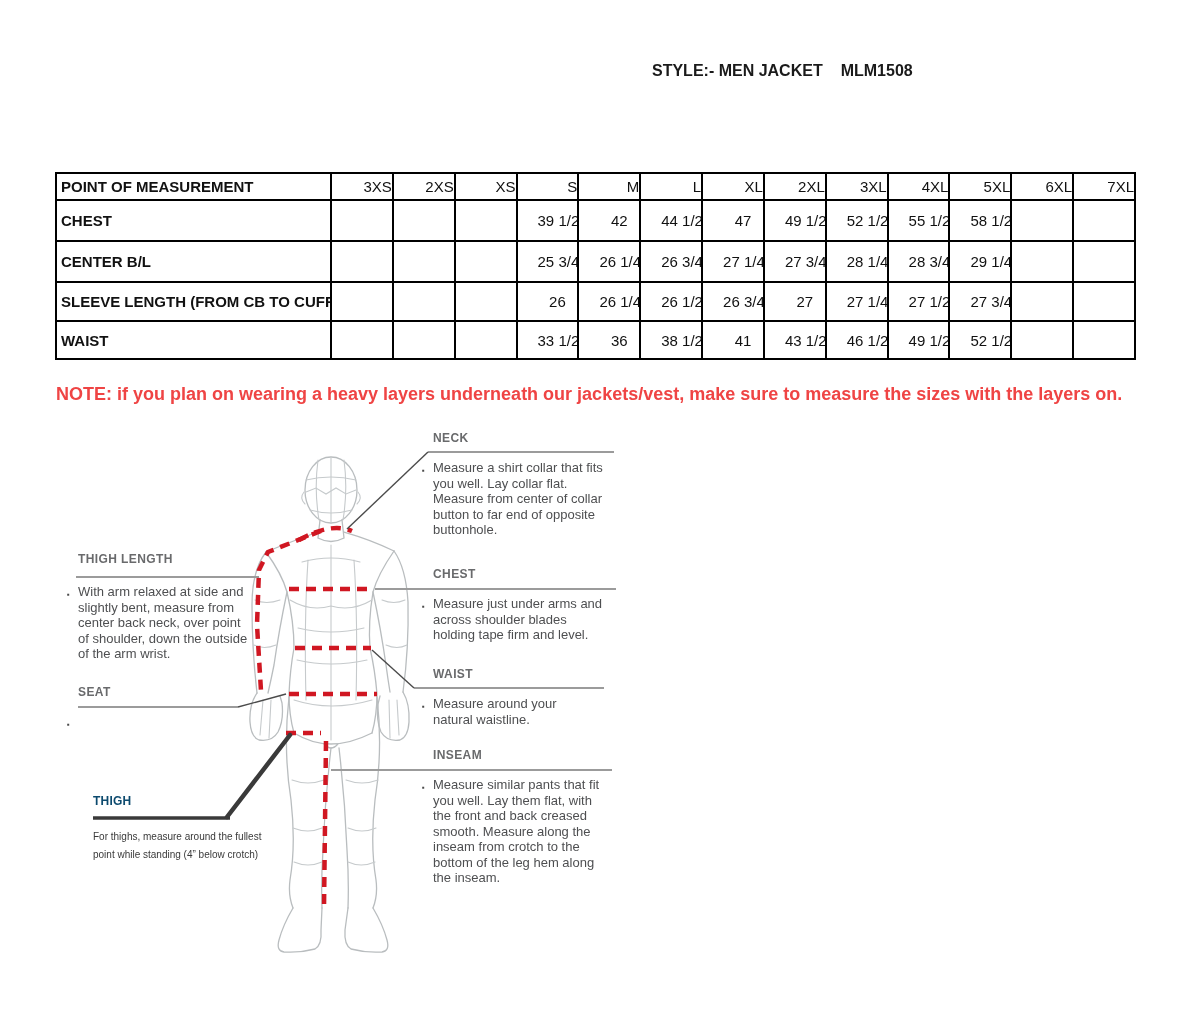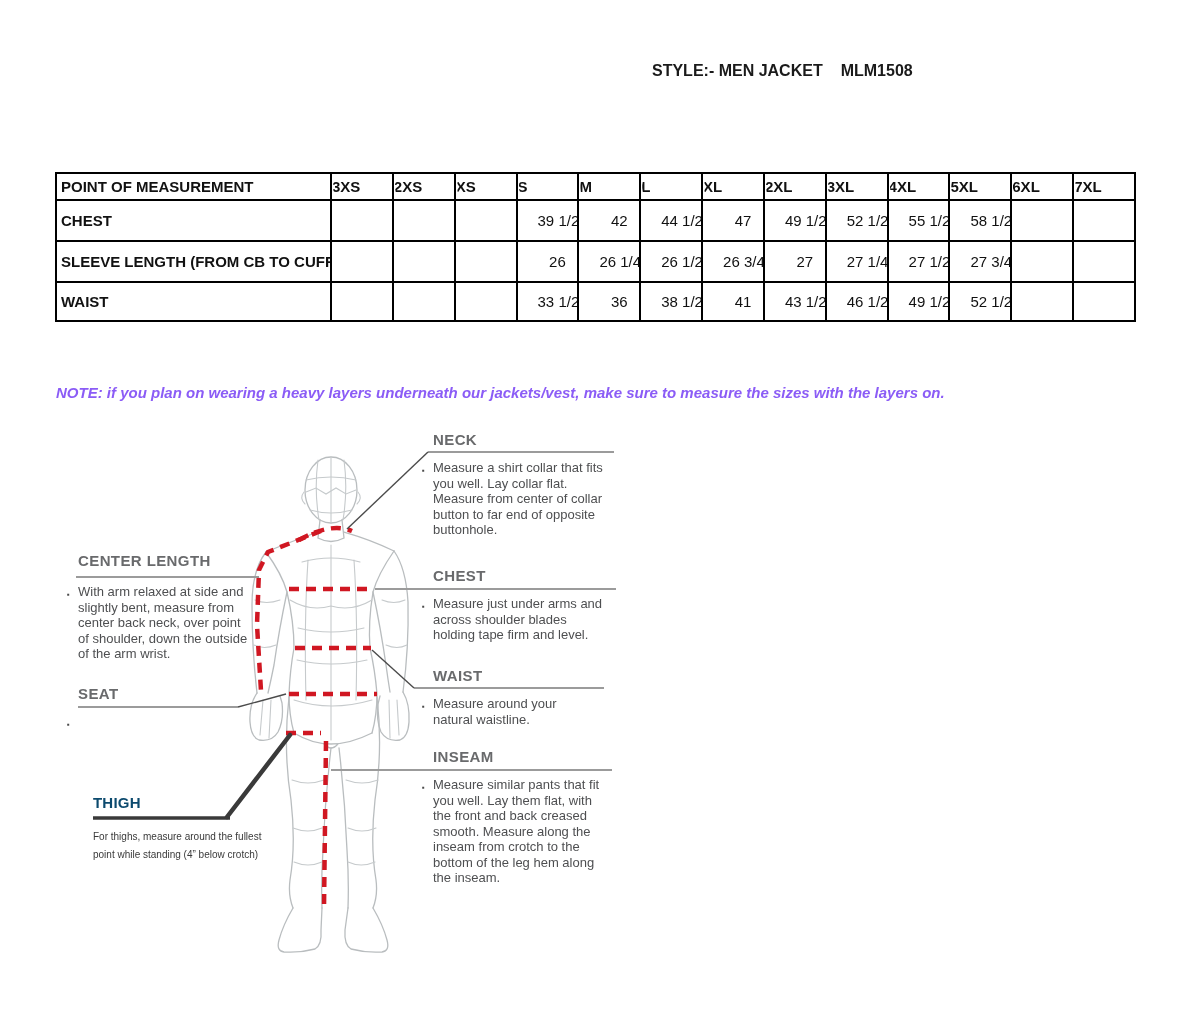--- a/index.html
+++ b/index.html
@@ -24,40 +24,40 @@
   .size-table{position:absolute;left:55px;top:172px;width:1081px;
     border-collapse:collapse;table-layout:fixed;}
   .size-table th,.size-table td{border:2px solid var(--border-black);
     font-size:15px;color:#111;vertical-align:middle;overflow:hidden;white-space:nowrap;}
   .size-table thead tr{height:27px;}
   .size-table tbody tr:nth-child(1){height:41px;}
   .size-table tbody tr:nth-child(2){height:41px;}
   .size-table tbody tr:nth-child(3){height:39px;}
   .size-table tbody tr:nth-child(4){height:38px;}
   .size-table th.lbl{text-align:left;padding-left:4px;font-weight:bold;}
-  .size-table th.sz{text-align:left;font-weight:bold;border-radius:12px;}
+  .size-table th.sz{text-align:right;font-weight:normal;}
   .size-table td{text-align:center;font-weight:normal;padding-left:20px;}
 
   
   .note-line{position:absolute;left:56px;top:384px;width:1090px;
-    font-size:15px;font-weight:bold;color:#8b5cf6;font-style:italic;}
+    font-size:18px;font-weight:bold;color:#ef4444;}
 
   
   .diagram-svg{position:absolute;left:0;top:0;width:1200px;height:1025px;pointer-events:none;}
   .fig{stroke:var(--figure-gray);stroke-width:1.3;fill:none;stroke-linecap:round;stroke-linejoin:round;}
   .fig-light{stroke:#c6cacc;stroke-width:1.1;fill:none;stroke-linecap:round;}
   .red-dash{stroke:var(--accent-red);stroke-width:4.5;stroke-dasharray:10 7;fill:none;stroke-linecap:butt;}
   .rule{stroke:var(--line-gray);stroke-width:2.2;fill:none;}
   .leader{stroke:#4b4b4b;stroke-width:1.4;fill:none;}
   .thigh-rule{stroke:var(--thigh-dark);stroke-width:3.5;fill:none;}
   .thigh-leader{stroke:var(--thigh-dark);stroke-width:4.5;fill:none;stroke-linecap:round;}
 
   
   .sec{position:absolute;}
-  .sec h3{font-size:15px;font-weight:bold;color:var(--heading-gray);
+  .sec h3{font-size:12px;font-weight:bold;color:var(--heading-gray);
     letter-spacing:.4px;height:22px;}
   .sec .desc{position:relative;margin-top:7px;font-size:13px;line-height:15.5px;
     color:var(--text-gray);}
   .sec .desc .bullet{position:absolute;left:-11px;top:3px;font-size:8px;color:#4b4b4b;}
   .sec-neck{left:433px;top:431px;width:172px;}
   .sec-chest{left:433px;top:567px;width:172px;}
   .sec-waist{left:433px;top:667px;width:150px;}
   .sec-inseam{left:433px;top:748px;width:172px;}
   .sec-sleeve{left:78px;top:552px;width:172px;}
   .sec-sleeve .desc{margin-top:10px;}
@@ -118,20 +118,36 @@
           <td></td>
           <td></td>
           <td>39 1/2</td>
           <td>42</td>
           <td>44 1/2</td>
           <td>47</td>
           <td>49 1/2</td>
           <td>52 1/2</td>
           <td>55 1/2</td>
           <td>58 1/2</td>
+          <td></td>
+          <td></td>
+        </tr>
+        <tr>
+          <th class="lbl">CENTER B/L</th>
+          <td></td>
+          <td></td>
+          <td></td>
+          <td>25 3/4</td>
+          <td>26 1/4</td>
+          <td>26 3/4</td>
+          <td>27 1/4</td>
+          <td>27 3/4</td>
+          <td>28 1/4</td>
+          <td>28 3/4</td>
+          <td>29 1/4</td>
           <td></td>
           <td></td>
         </tr>
         <tr>
           <th class="lbl">SLEEVE LENGTH (FROM CB TO CUFF)</th>
           <td></td>
           <td></td>
           <td></td>
           <td>26</td>
           <td>26 1/4</td>
@@ -222,21 +238,21 @@
       <path class="rule" d="M331 770 L612 770"></path>
       <path class="rule" d="M76 577 L259 577"></path>
       <path class="rule" d="M78 707 L238 707"></path>
       <path class="leader" d="M238 707 L286 694"></path>
       <path class="thigh-rule" d="M93 818 L230 818"></path>
       <path class="thigh-leader" d="M227 817 L290 735"></path>
     </g>
   </svg>
 
   <div class="sec sec-sleeve">
-    <h3>CENTER LENGTH</h3>
+    <h3>THIGH LENGTH</h3>
     <div class="desc">
       <span class="bullet">▪</span>
       <span>With arm relaxed at side and slightly bent, measure from center back neck, over point of shoulder, down the outside of the arm wrist.</span>
     </div>
   </div>
 
   <div class="sec sec-seat">
     <h3>SEAT</h3>
     <div class="desc">
       <span class="bullet">▪</span>

